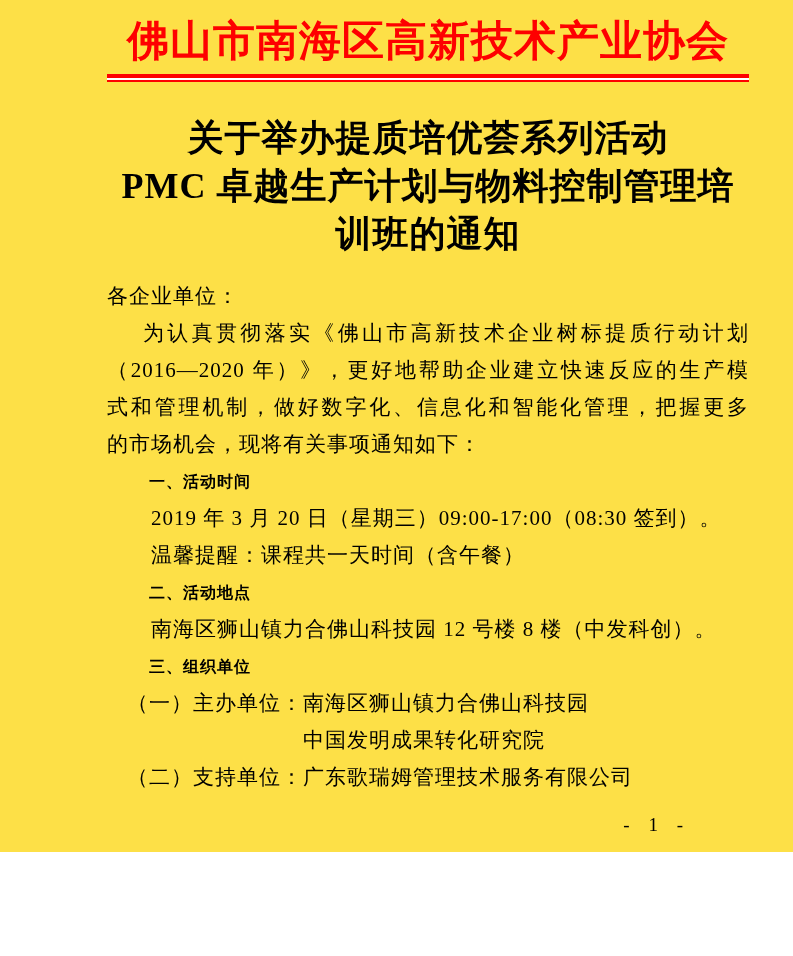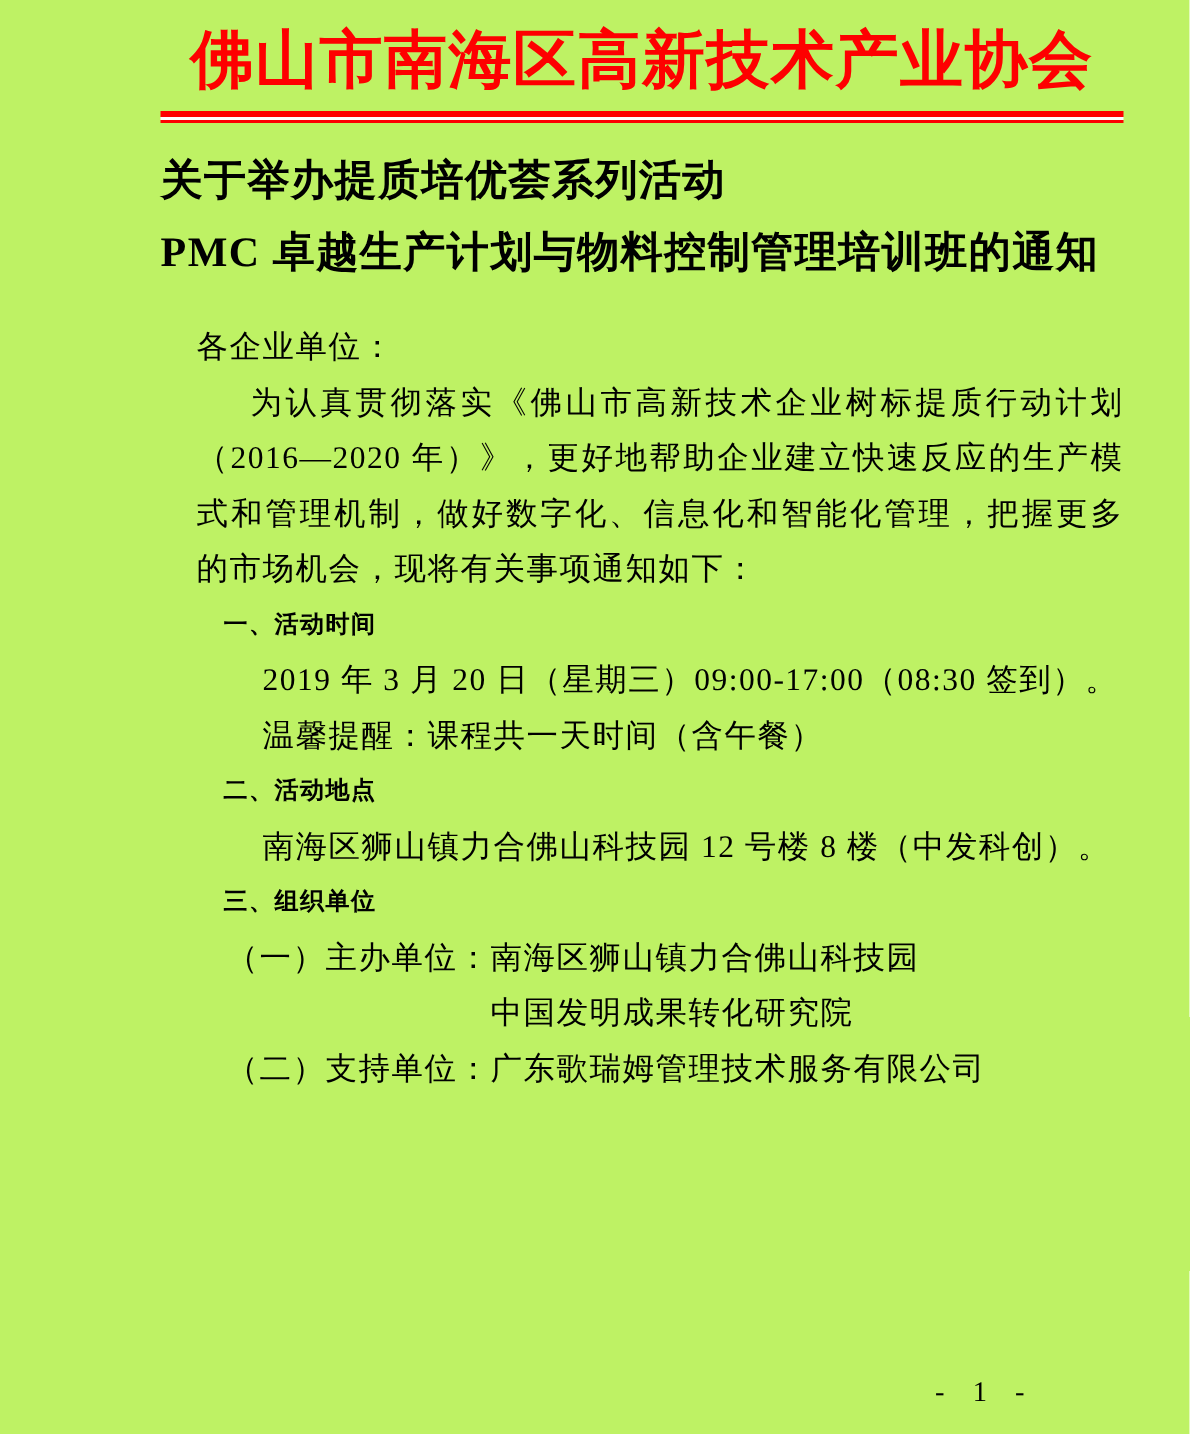--- a/index.html
+++ b/index.html
@@ -10,59 +10,59 @@
   body {
     width: 793px;
     height: 956px;
     font-family: "Liberation Serif", "DejaVu Serif", serif;
     color: #000000;
   }
   .page {
     position: relative;
     box-sizing: border-box;
     width: 793px;
-    height: 956px;
+    height: 852px;
     padding: 14px 44px 0 107px;
     overflow: hidden;
-    background: #bef264;
+    background: #fde047;
   }
   
   .org-header {
     font-size: 42px;
     font-weight: bold;
     color: #fe0000;
     text-align: center;
     line-height: 54px;
     letter-spacing: 1px;
     white-space: nowrap;
   }
   .rules { margin-top: 6px; }
   .rule-thick { height: 4px; background: #fe0000; }
   .rule-gap   { height: 2px; background: #ffffff; }
   .rule-thin  { height: 2px; background: #fe0000; }
 
   
   .doc-title {
-    margin-top: 15px;
+    margin-top: 32px;
     font-weight: bold;
-    font-size: 28px;
+    font-size: 36px;
     line-height: 48px;
+    text-align: center;
     letter-spacing: 1px;
   }
 
   
   .body-text {
     margin-top: 20px;
     font-size: 21px;
     line-height: 37px;
   }
   .doc-line {
     letter-spacing: 1px;
     white-space: normal;
-    margin-left: 24px;
   }
   .stretch {
     text-align: justify;
     text-align-last: justify;
     font-family: Liberation Serif, serif;
   }
   .indent-first { padding-left: 36px; }  
   .indent-2em   { padding-left: 44px; }  
   .indent-item  { padding-left: 20px; }  
   .indent-inst  { padding-left: 196px; } 

